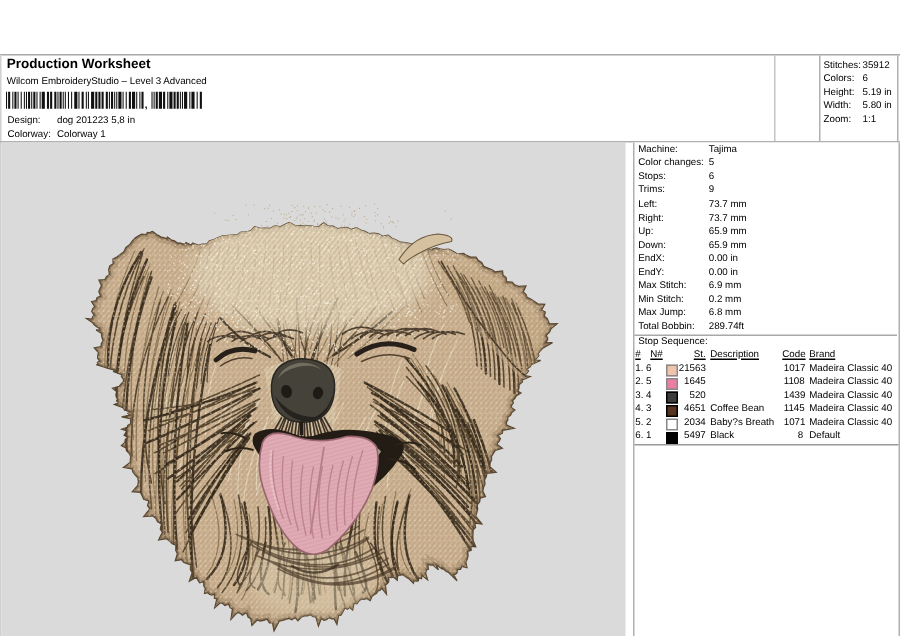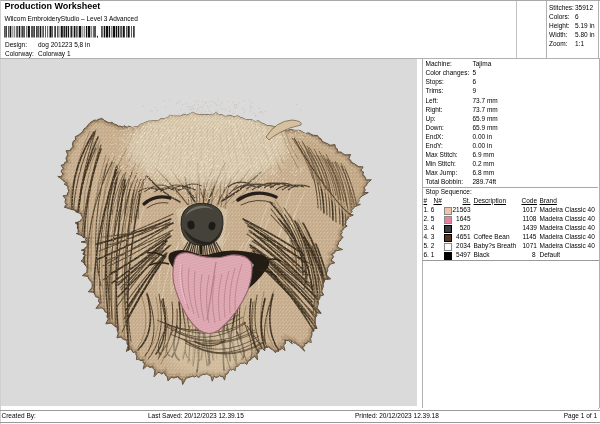--- a/index.html
+++ b/index.html
@@ -1,17 +1,17 @@
 <!DOCTYPE html>
 <html><head>
 <meta charset="utf-8">
 <style>
 html,body{margin:0;padding:0;}
 body{width:600px;height:424px;position:relative;background:#fff;font-family:"Liberation Sans",sans-serif;color:#000;overflow:hidden;}
-.abs{position:absolute;}
+.abs{position:absolute;margin-top:36px;}
 #title{left:4.5px;top:1px;font-size:9px;font-weight:bold;}
 #subtitle{left:4.5px;top:15px;font-size:6.5px;}
 #barcode{left:4px;top:24px;}
 #design{left:5px;top:40.5px;font-size:6.5px;}
 #design .v{position:absolute;left:33px;top:0;white-space:nowrap;}
 #colorway{left:5px;top:49.5px;font-size:6.5px;}
 #colorway .v{position:absolute;left:33px;top:0;white-space:nowrap;}
 #grayarea{left:1px;top:58.7px;width:415.5px;height:347.3px;background:#dadada;}
 #topright{left:545.5px;top:1px;width:51px;height:57px;border-left:1px solid #b0b0b0;}
 #emptycell{left:515.5px;top:1px;width:1px;height:57px;background:#c4c4c4;}

